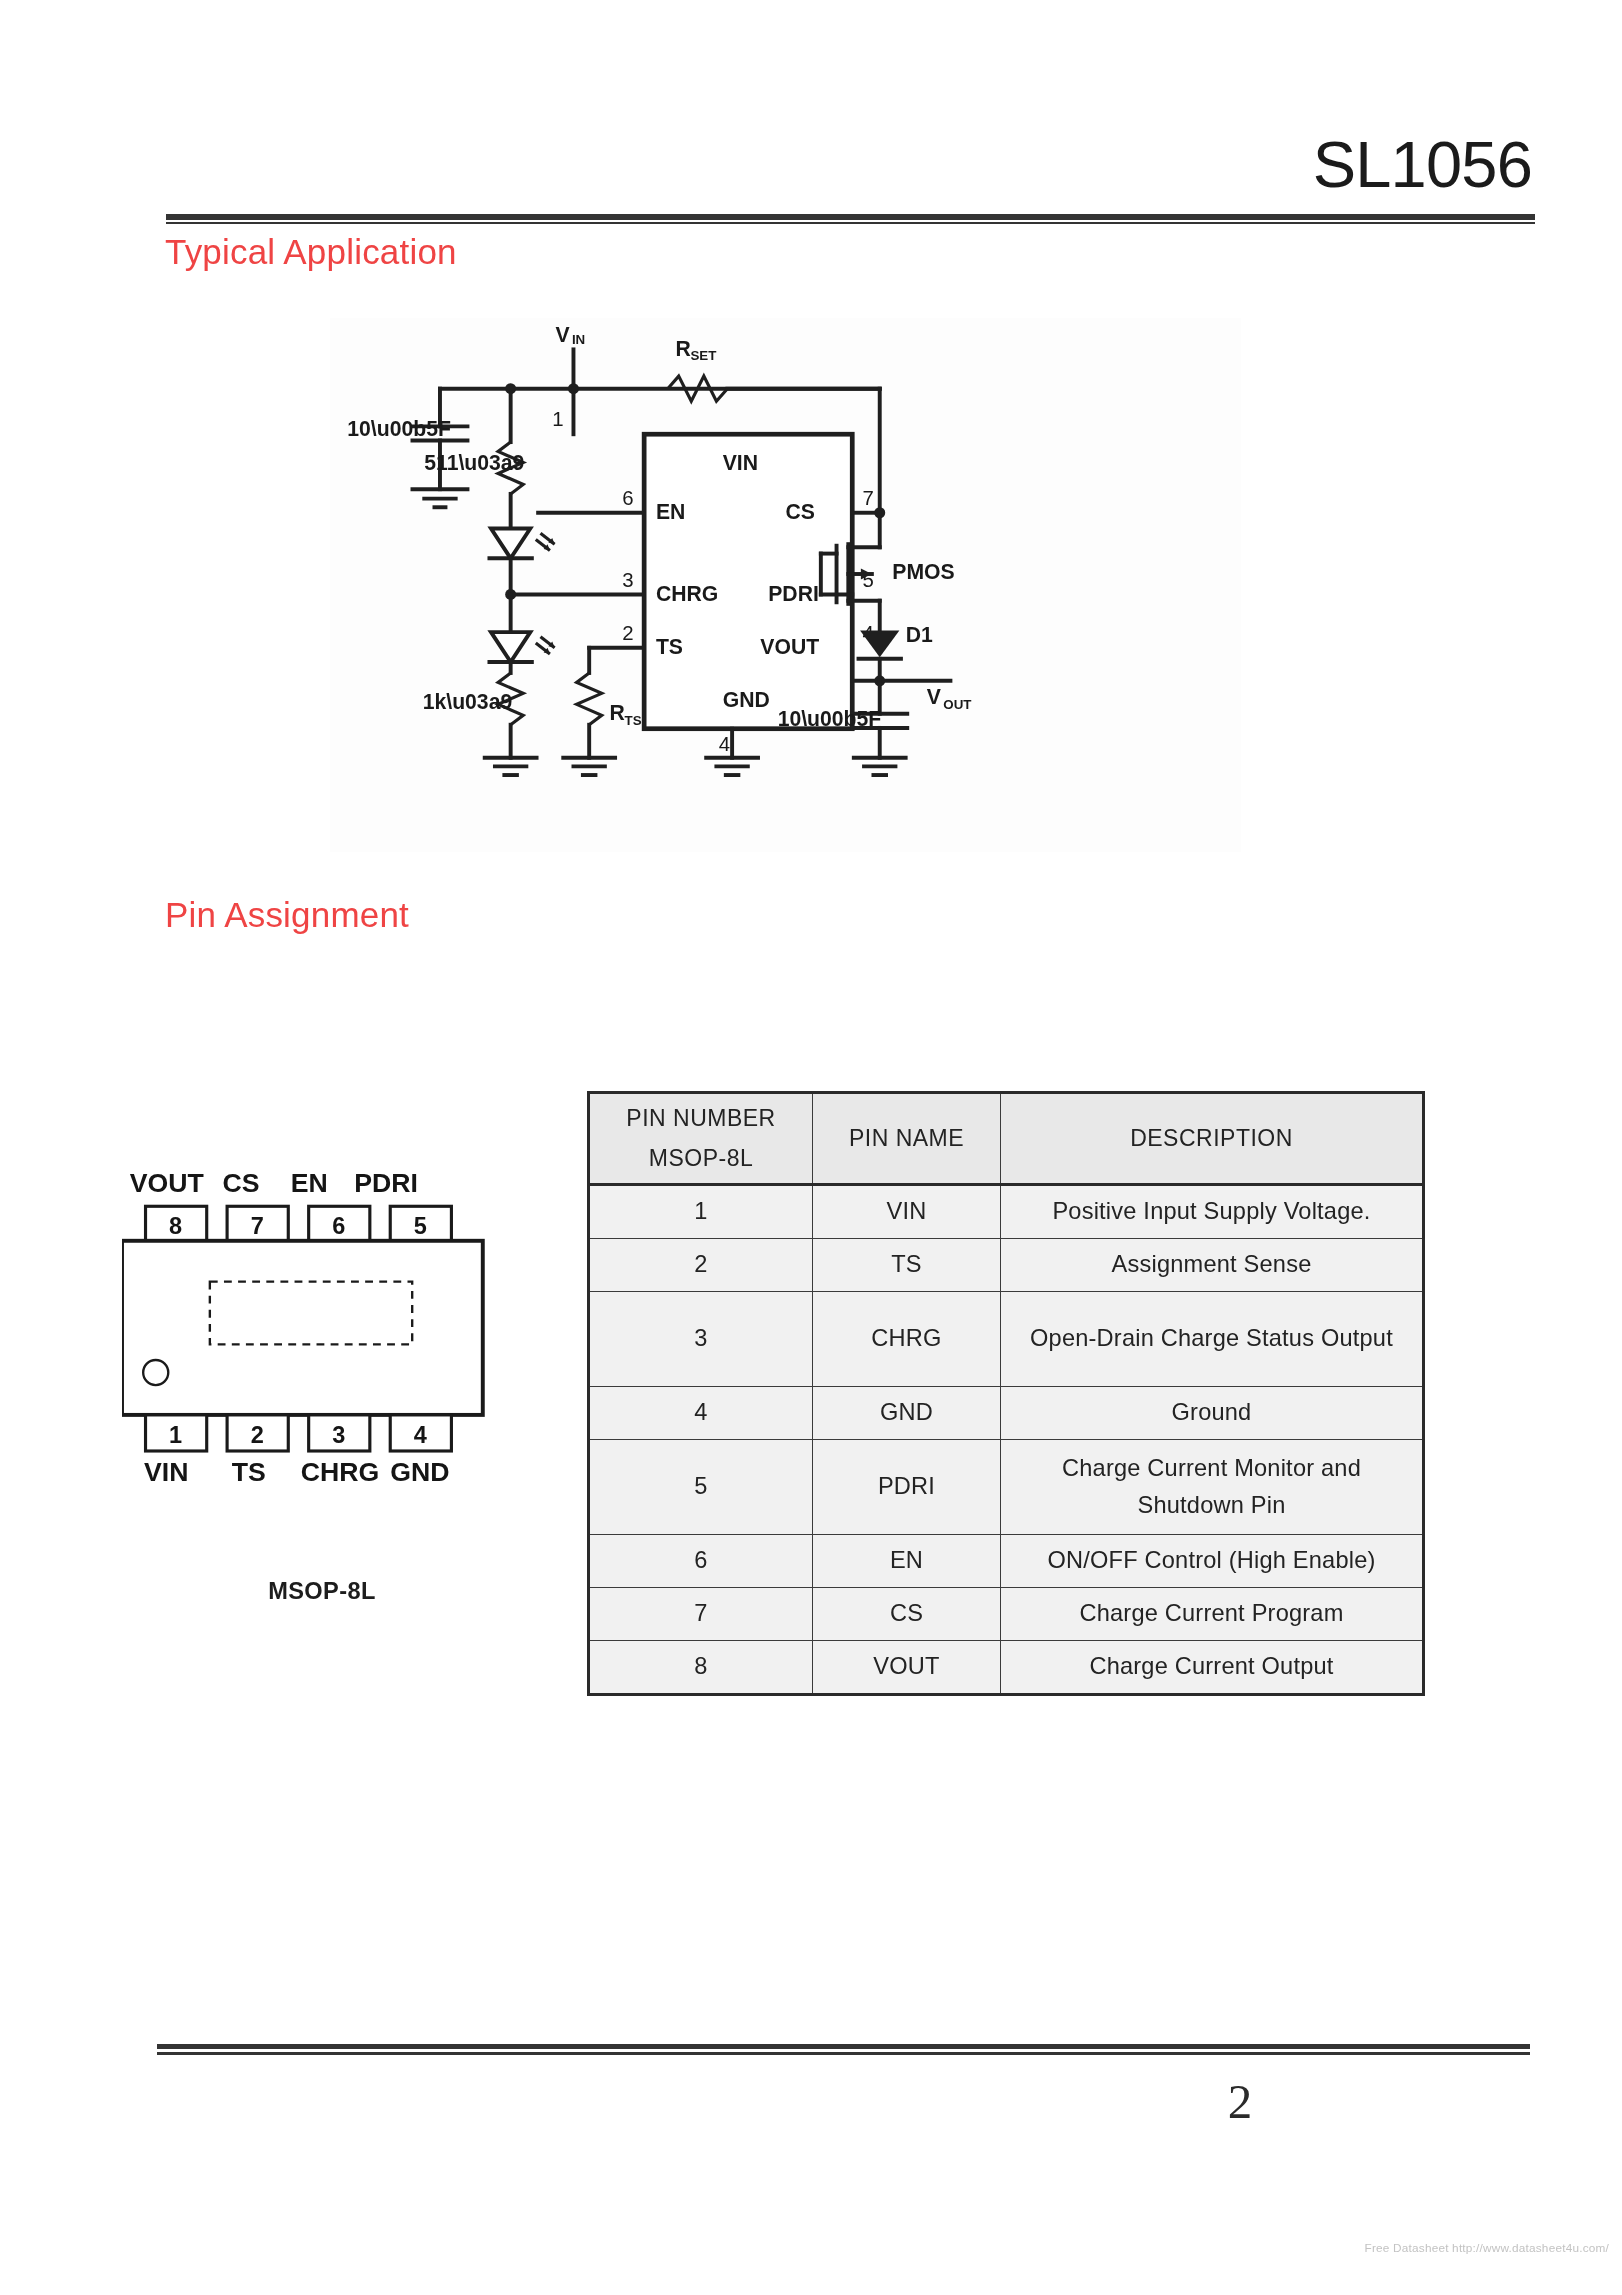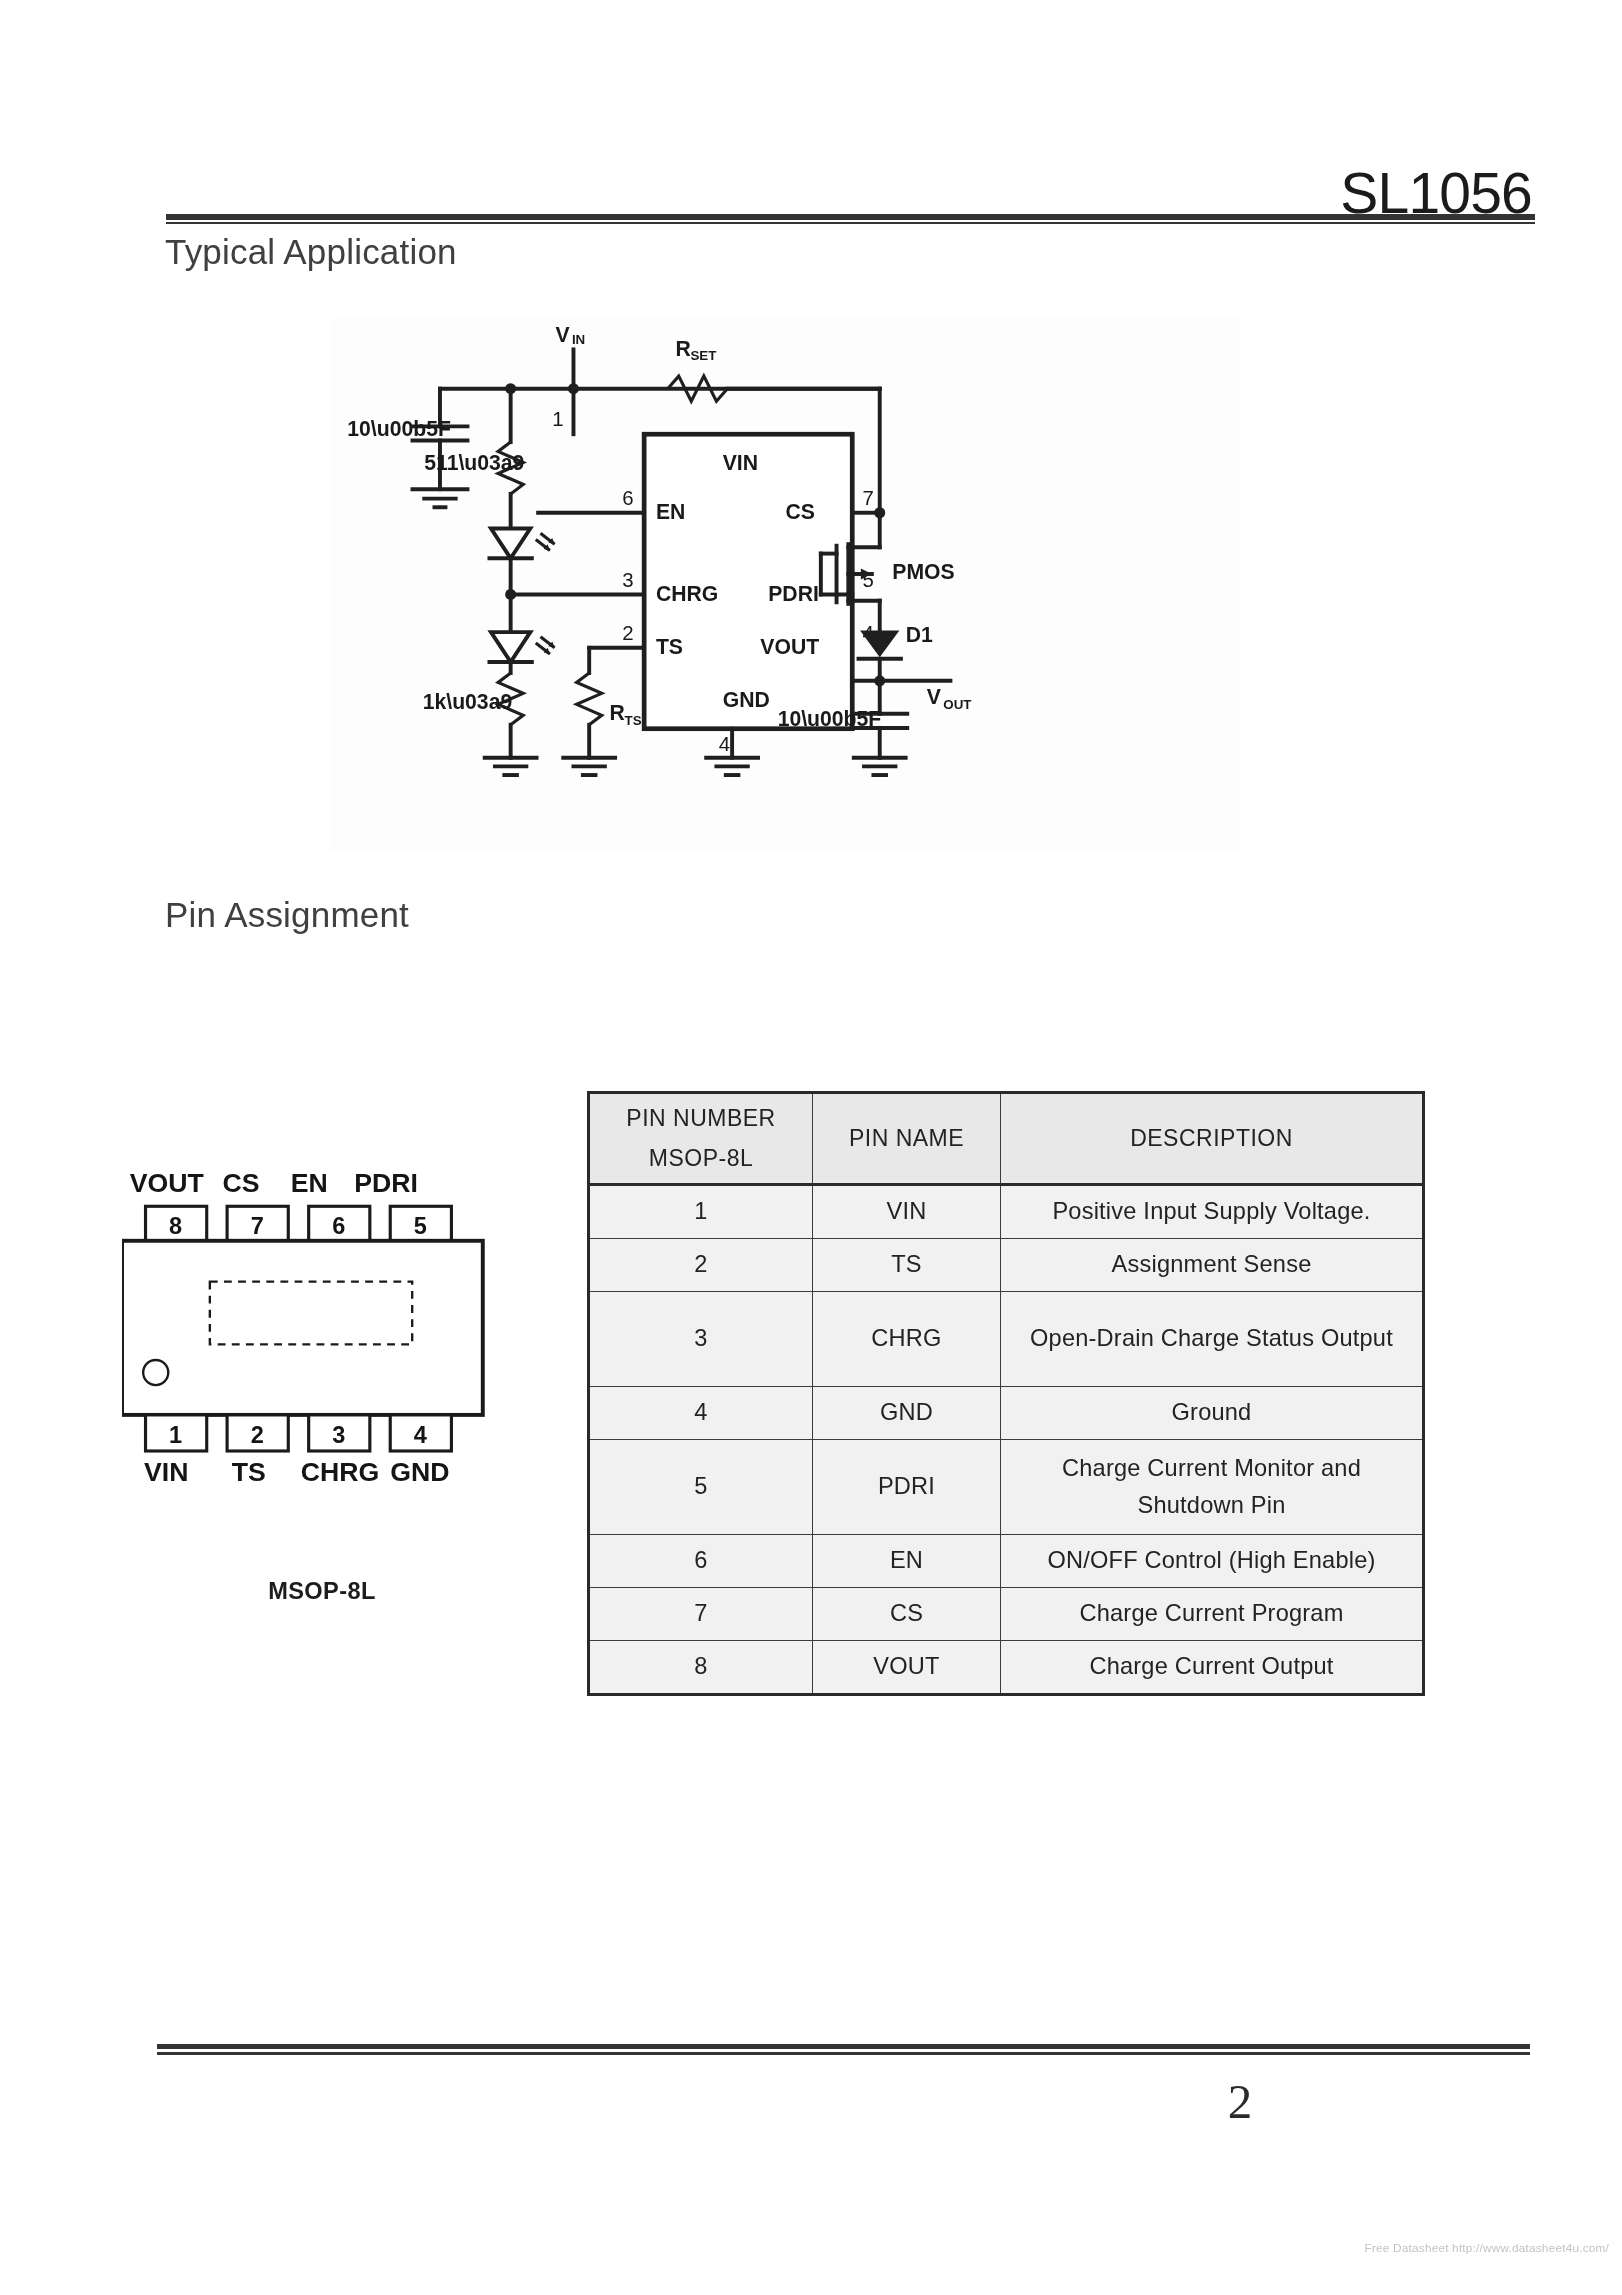--- a/index.html
+++ b/index.html
@@ -17,46 +17,45 @@
     height: 2295px;
     background: #ffffff;
     overflow: hidden;
   }
 
   
   #doc-title {
     position: absolute;
     right: 91px;
     top: 132px;
-    font-size: 57px;
+    font-size: 65px;
     font-weight: 400;
     letter-spacing: -0.8px;
     color: #1b1b1b;
     line-height: 1;
-    margin-top: 33px;
   }
   #header-rule {
     position: absolute;
     left: 166px;
     right: 88px;
     top: 214px;
     height: 10.2px;
   }
   #header-rule .bar-thick {
     height: 5.5px;
     background: #343434;
   }
   #header-rule .bar-gap { height: 2.4px; background: #ffffff; }
   #header-rule .bar-thin { height: 2.4px; background: #343434; }
 
   .section-heading {
     position: absolute;
     font-size: 35px;
     font-weight: 400;
-    color: #404040;
+    color: #ef4444;
     letter-spacing: 0.2px;
   }
   #heading-typical-application { left: 165px; top: 232px; }
   #heading-pin-assignment { left: 165px; top: 895px; }
 
   
   #footer-rule {
     position: absolute;
     left: 157px;
     right: 93px;

